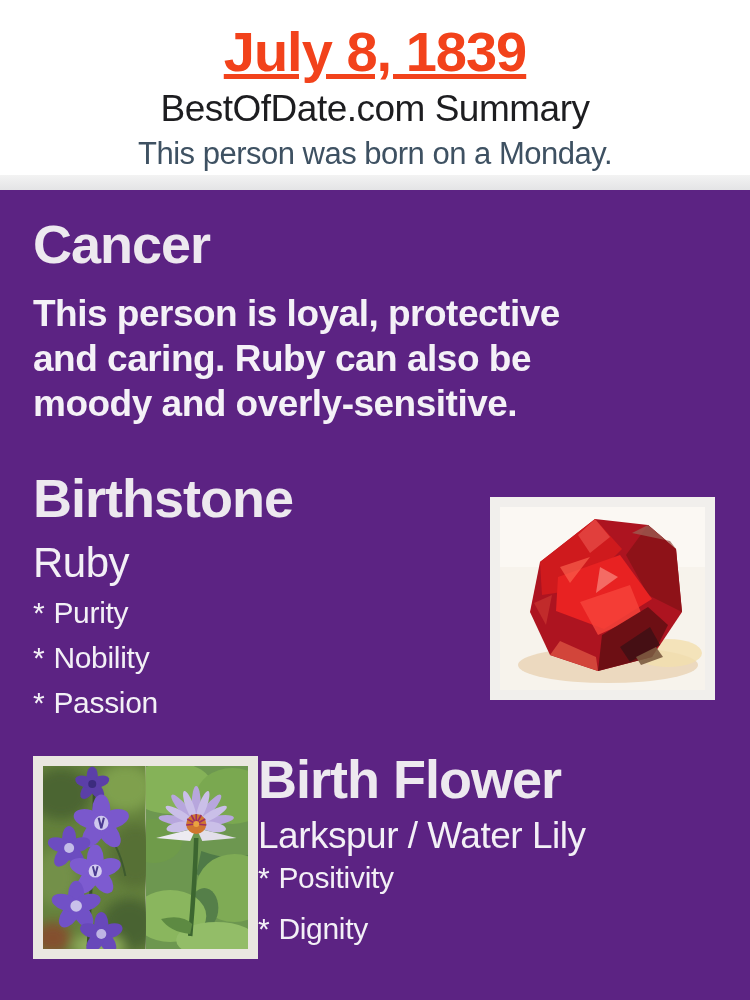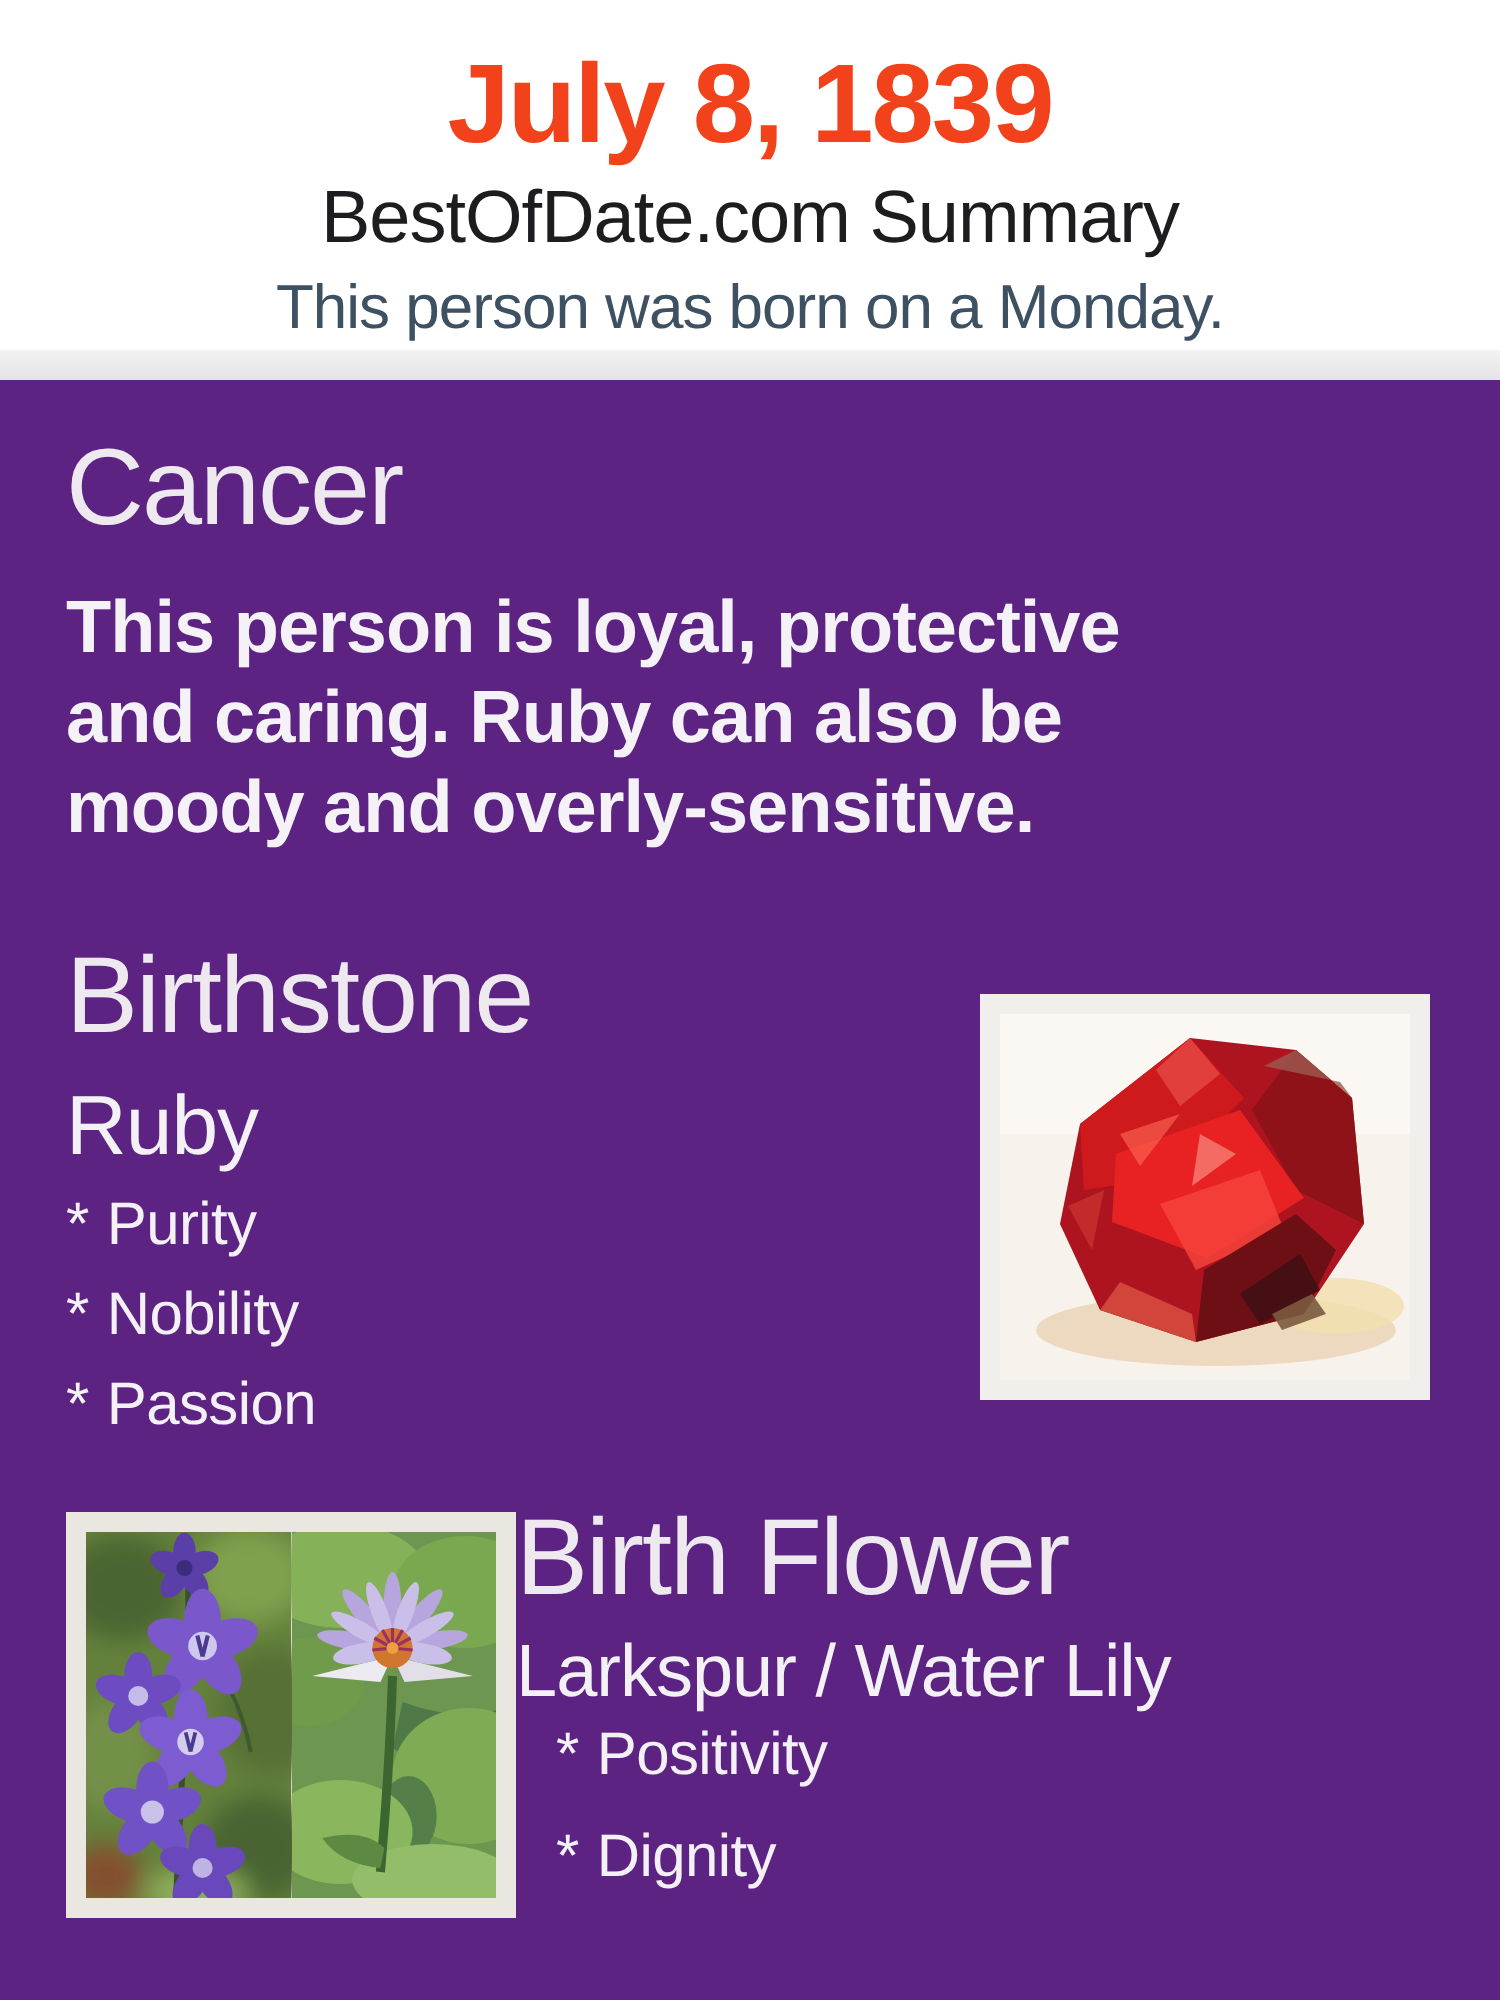--- a/index.html
+++ b/index.html
@@ -20,20 +20,21 @@
     text-align: center;
     box-sizing: border-box;
     padding-top: 24px;
   }
   .hd .date {
     font-size: 56px;
     font-weight: 700;
     letter-spacing: -1px;
     color: #f2421b;
     line-height: 1.0;
+    text-decoration: underline;
   }
   .hd .site {
     font-size: 37px;
     font-weight: 400;
     color: #1d1d20;
     line-height: 1.0;
     margin-top: 10px;
     letter-spacing: -0.5px;
   }
   .hd .weekday {
@@ -56,21 +57,21 @@
     box-sizing: border-box;
     background: #5c2383;
     color: #f2eff5;
     padding: 0 35px 0 33px;
     overflow: hidden;
   }
   h2.big {
     margin: 0;
     font-size: 54px;
     line-height: 64px;
-    font-weight: 400;
+    font-weight: 700;
     letter-spacing: -1px;
     color: #ede9ef;
   }
   .sign { margin-top: 22px !important; }
   .desc {
     margin-top: 15px;
     font-size: 37px;
     line-height: 45px;
     font-weight: 700;
     color: #f4f1f7;
@@ -100,21 +101,21 @@
     padding: 0;
     font-size: 30px;
   }
   ul.traits li {
     line-height: 34px;
     margin-bottom: 11px;
     color: #f3f0f6;
     letter-spacing: -0.3px;
   }
   ul.traits .b { margin-right: 9px; }
-  ul.traits.flower-traits { margin-top: 2px; padding-left: 20px; }
+  ul.traits.flower-traits { margin-top: 2px; }
   ul.traits.flower-traits li { margin-bottom: 17px; }
 
   
   figure.photo {
     margin: 0;
     flex: none;
     box-sizing: border-box;
     width: 225px;
     height: 203px;
     padding: 10px;

